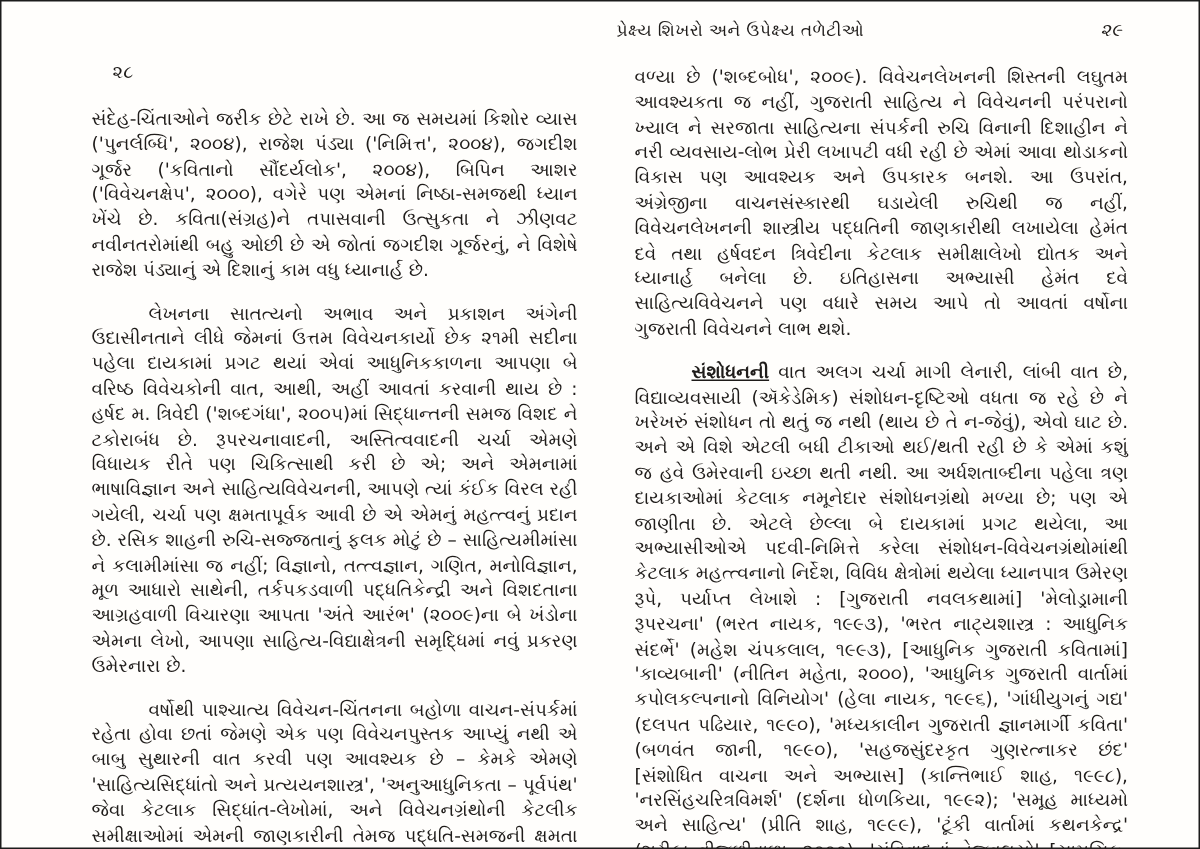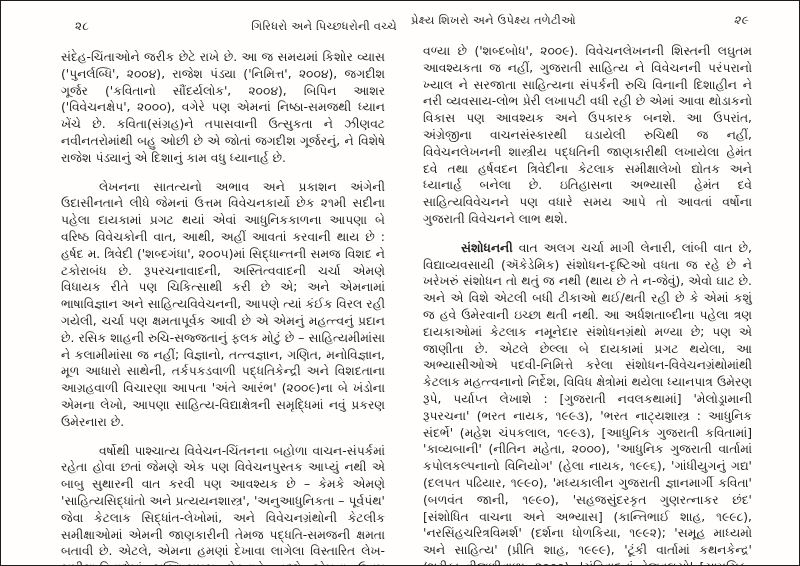--- a/index.html
+++ b/index.html
@@ -24,21 +24,21 @@
     height: 100%;
     font-family: "DejaVu Sans", "Liberation Serif", serif;
     color: #1f1c1a;
   }
   .page {
     box-sizing: border-box;
     height: 100%;
   }
   .page-left {
     width: 400px;
-    padding: 18px 4px 8px 48px;
+    padding: 40px 4px 8px 48px;
   }
   .page-right {
     width: 398px;
     padding: 12px 35px 8px 10px;
   }
   .pagehead {
     display: flex;
     justify-content: space-between;
     align-items: baseline;
     font-size: 11.5px;
@@ -58,32 +58,31 @@
     text-align: justify;
     text-justify: inter-word;
   }
   .body p.para {
     margin: 12px;
     word-break: break-word;
   }
   .body p.para.indent {
     text-indent: 38px;
   }
-  .body b { font-weight: bold; }
+  .body b { font-weight: bold; text-decoration: underline; }
 </style>
 </head>
 <body>
 
 <div class="frame">
   <div class="spread">
 
     <div class="page page-left">
       <div class="pagehead">
         <span class="pagenum">૨૮</span>
-        <span class="runhead">ગિરિધરો અને પિચ્છધરોની વચ્ચે</span>
       </div>
       <div class="body">
           <p class="para">સંદેહ-ચિંતાઓને જરીક છેટે રાખે છે. આ જ સમયમાં કિશોર વ્યાસ ('પુનર્લબ્ધિ', ૨૦૦૪), રાજેશ પંડ્યા ('નિમિત્ત', ૨૦૦૪), જગદીશ ગૂર્જર ('કવિતાનો સૌંદર્યલોક', ૨૦૦૪), બિપિન આશર ('વિવેચનક્ષેપ', ૨૦૦૦), વગેરે પણ એમનાં નિષ્ઠા-સમજથી ધ્યાન ખેંચે છે. કવિતા(સંગ્રહ)ને તપાસવાની ઉત્સુકતા ને ઝીણવટ નવીનતરોમાંથી બહુ ઓછી છે એ જોતાં જગદીશ ગૂર્જરનું, ને વિશેષે રાજેશ પંડ્યાનું એ દિશાનું કામ વધુ ધ્યાનાર્હ છે.</p>
           <p class="para indent">લેખનના સાતત્યનો અભાવ અને પ્રકાશન અંગેની ઉદાસીનતાને લીધે જેમનાં ઉત્તમ વિવેચનકાર્યો છેક ૨૧મી સદીના પહેલા દાયકામાં પ્રગટ થયાં એવાં આધુનિકકાળના આપણા બે વરિષ્ઠ વિવેચકોની વાત, આથી, અહીં આવતાં કરવાની થાય છે : હર્ષદ મ. ત્રિવેદી ('શબ્દગંધા', ૨૦૦૫)માં સિદ્ધાન્તની સમજ વિશદ ને ટકોરાબંધ છે. રૂપરચનાવાદની, અસ્તિત્વવાદની ચર્ચા એમણે વિધાયક રીતે પણ ચિકિત્સાથી કરી છે એ; અને એમનામાં ભાષાવિજ્ઞાન અને સાહિત્યવિવેચનની, આપણે ત્યાં કંઈક વિરલ રહી ગયેલી, ચર્ચા પણ ક્ષમતાપૂર્વક આવી છે એ એમનું મહત્ત્વનું પ્રદાન છે. રસિક શાહની રુચિ-સજ્જતાનું ફલક મોટું છે – સાહિત્યમીમાંસા ને કલામીમાંસા જ નહીં; વિજ્ઞાનો, તત્ત્વજ્ઞાન, ગણિત, મનોવિજ્ઞાન, મૂળ આધારો સાથેની, તર્કપકડવાળી પદ્ધતિકેન્દ્રી અને વિશદતાના આગ્રહવાળી વિચારણા આપતા 'અંતે આરંભ' (૨૦૦૯)ના બે ખંડોના એમના લેખો, આપણા સાહિત્ય-વિદ્યાક્ષેત્રની સમૃદ્ધિમાં નવું પ્રકરણ ઉમેરનારા છે.</p>
           <p class="para indent">વર્ષોથી પાશ્ચાત્ય વિવેચન-ચિંતનના બહોળા વાચન-સંપર્કમાં રહેતા હોવા છતાં જેમણે એક પણ વિવેચનપુસ્તક આપ્યું નથી એ બાબુ સુથારની વાત કરવી પણ આવશ્યક છે – કેમકે એમણે 'સાહિત્યસિદ્ધાંતો અને પ્રત્યયનશાસ્ત્ર', 'અનુઆધુનિકતા – પૂર્વપંથ' જેવા કેટલાક સિદ્ધાંત-લેખોમાં, અને વિવેચનગ્રંથોની કેટલીક સમીક્ષાઓમાં એમની જાણકારીની તેમજ પદ્ધતિ-સમજની ક્ષમતા બતાવી છે. એટલે, એમના હમણાં દેખાવા લાગેલા વિસ્તારિત લેખ-સમીક્ષા-વિવાદોમાં શક્તિ-સમય રોકવાને બદલે એમના ઉત્તમ વાચન/વાતાવરણને પ્રયોજીને થોડાક વિશદ-સબળ સિદ્ધાંત-વિચાર-લેખો એ આપતા થાય તો, નવા વિવેચનપ્રવાહોમાં અદૃશ્ય થતો જતો સિદ્ધાંતવિચાર થોડોક દૃશ્યમાન રહે.</p>
         </div>
     </div>
 
     <div class="page page-right">
       <div class="pagehead">

